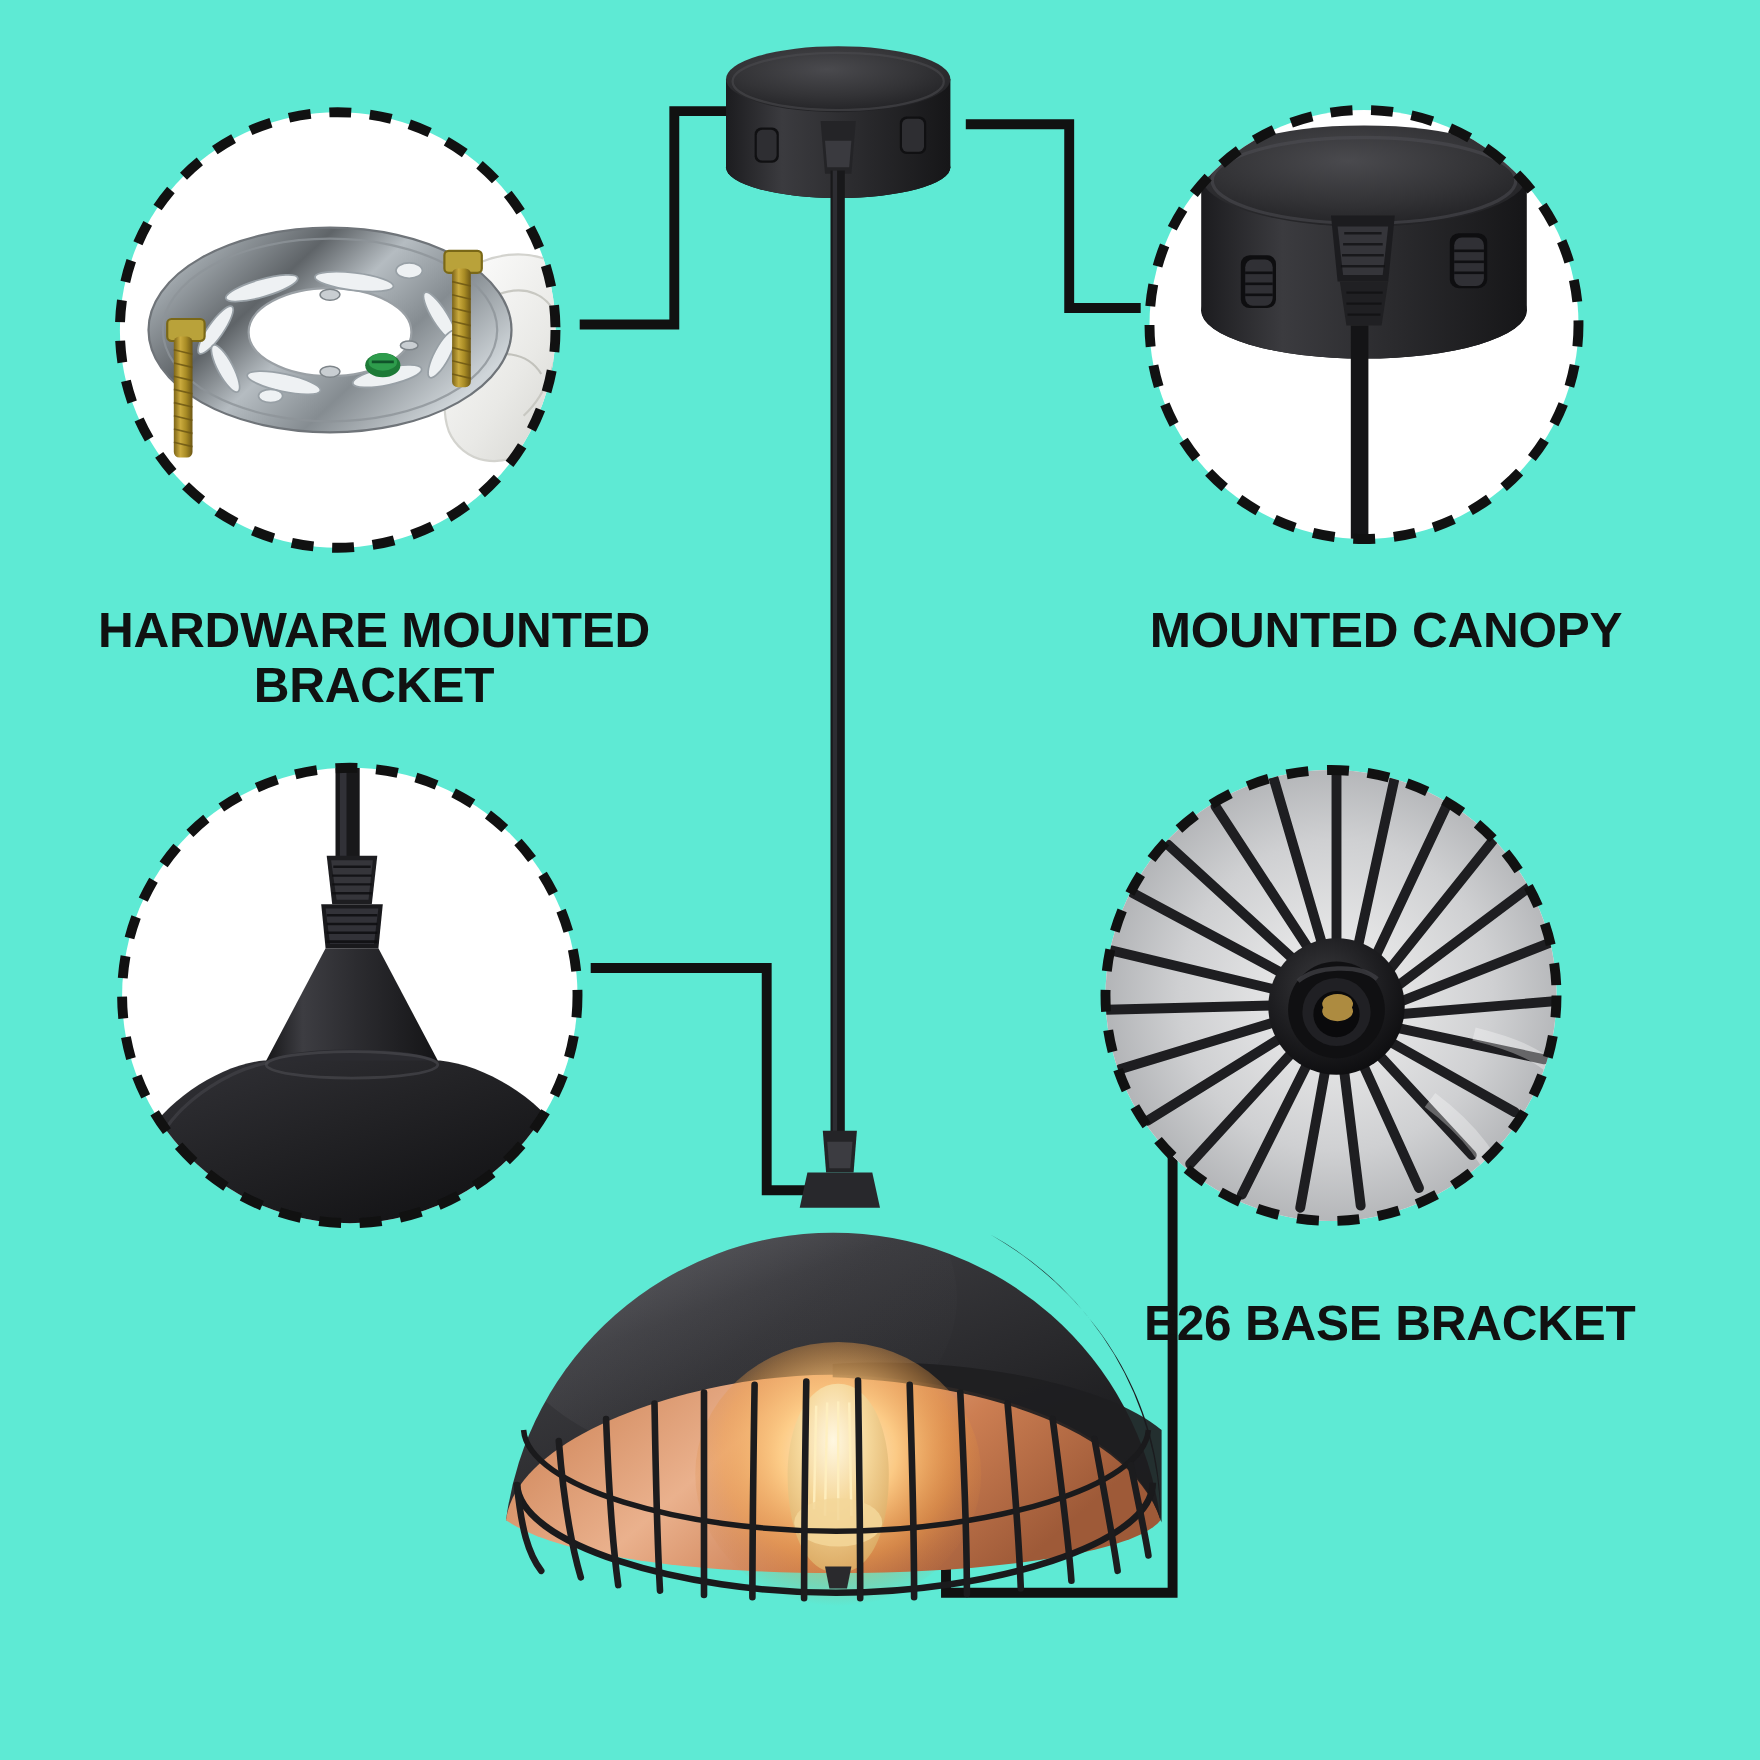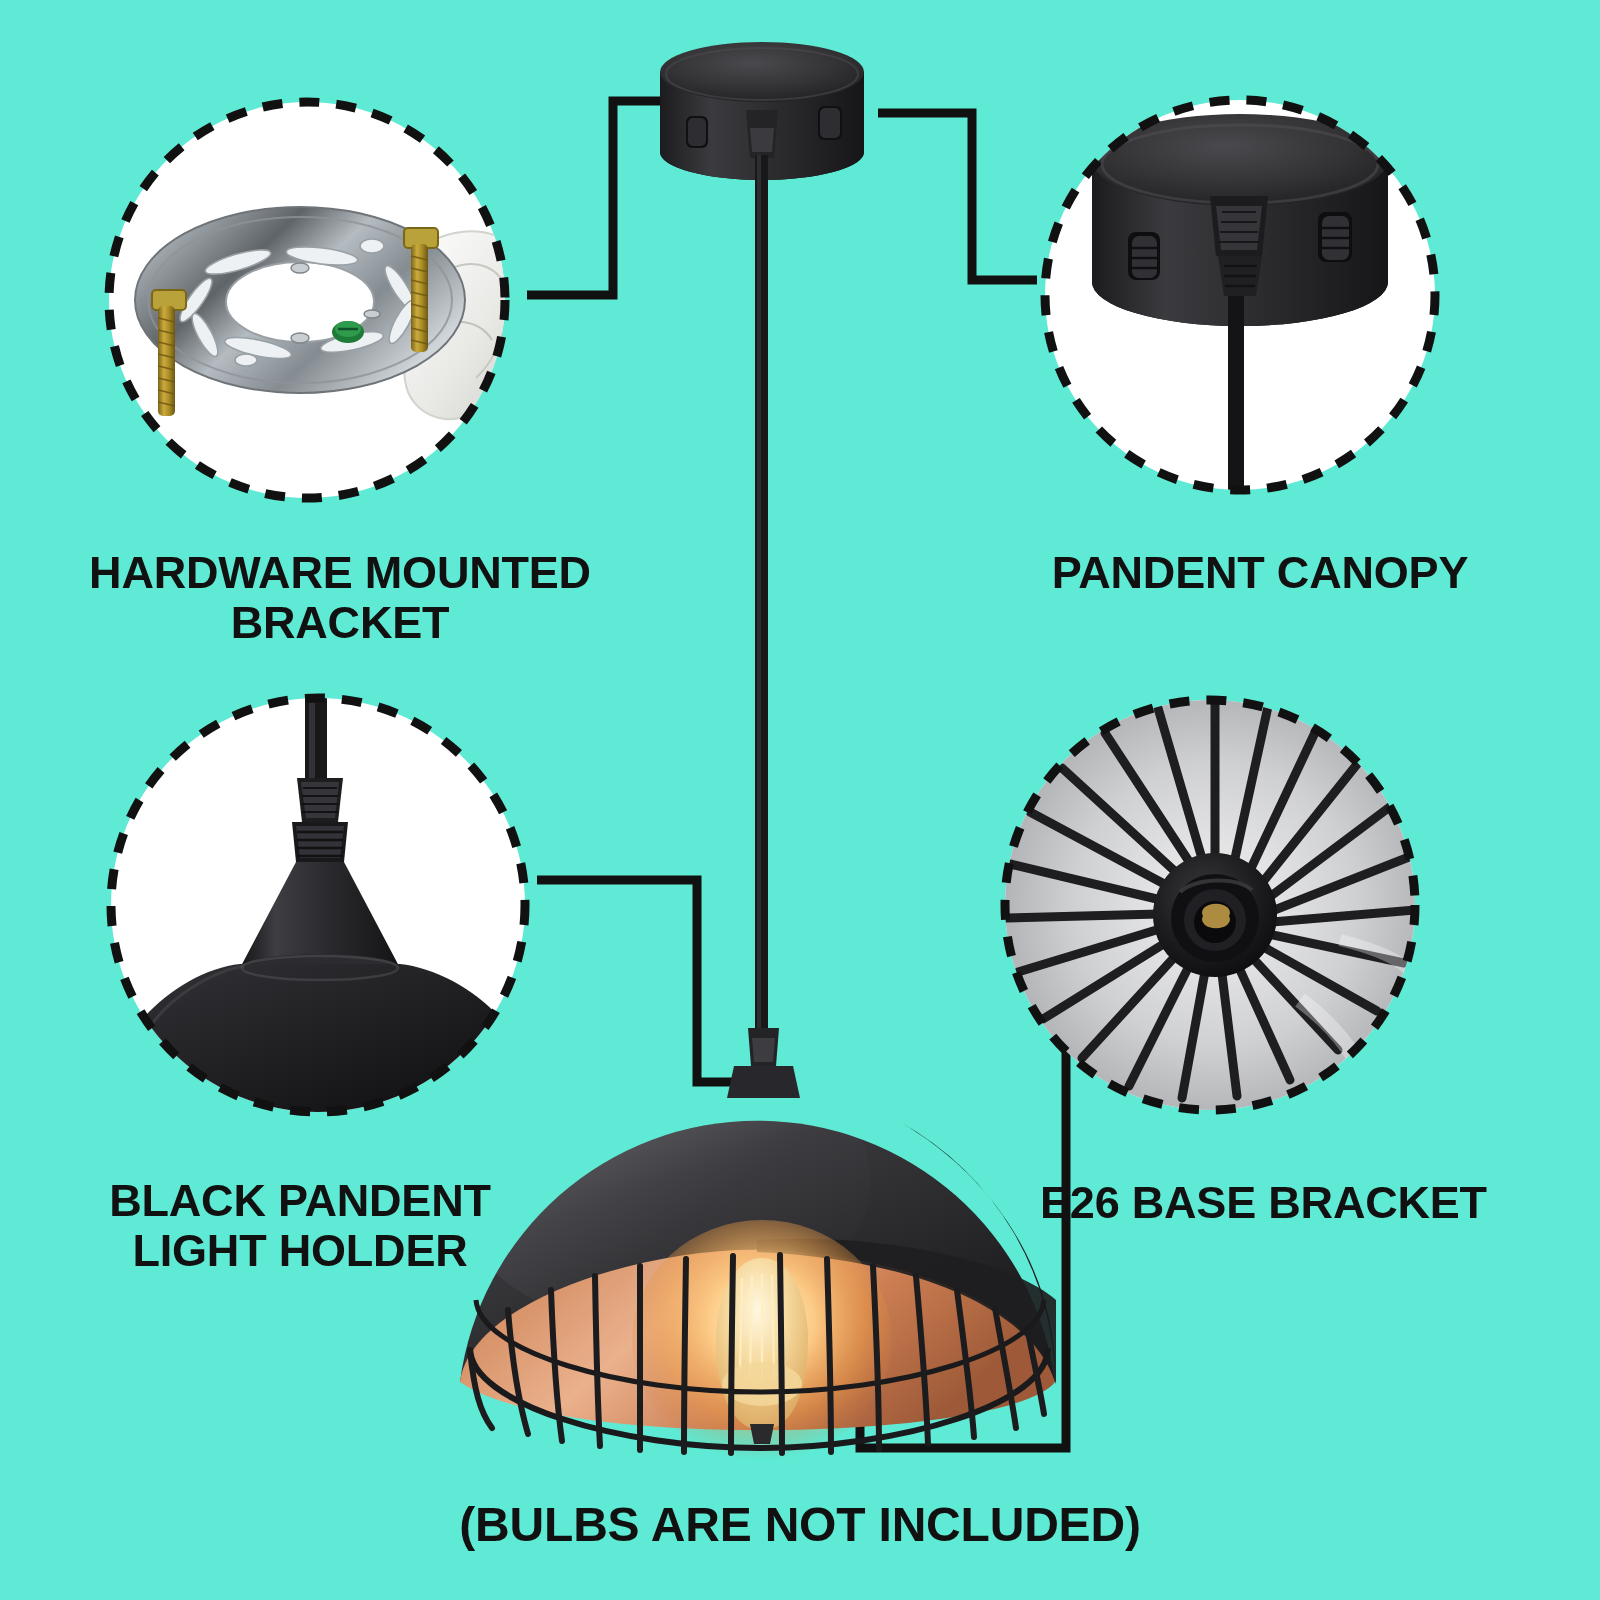--- a/index.html
+++ b/index.html
@@ -462,22 +462,19 @@
           <path d="M1180,892 C1196,878 1236,876 1252,890" fill="none" stroke="#3d3d42" stroke-width="4" opacity="0.8"></path>
         </g>
       </g>
       <circle cx="1210" cy="905" r="205" fill="none" stroke="#111111" stroke-width="9" stroke-dasharray="20 17"></circle>
     </g>
   </svg>
 
   <div class="callout-label" id="label-bracket">HARDWARE MOUNTED
 BRACKET</div>
 
-  <div class="callout-label" id="label-canopy">PANDENT CANOPY</div>
-
-  <div class="callout-label" id="label-holder">BLACK PANDENT
-LIGHT HOLDER</div>
+  <div class="callout-label" id="label-canopy">MOUNTED CANOPY</div>
+
 
   <div class="callout-label" id="label-socket">E26 BASE BRACKET</div>
 
-  <div class="callout-label" id="label-bulbs">(BULBS ARE NOT INCLUDED)</div>
 
 </div>
 
 </body></html>

